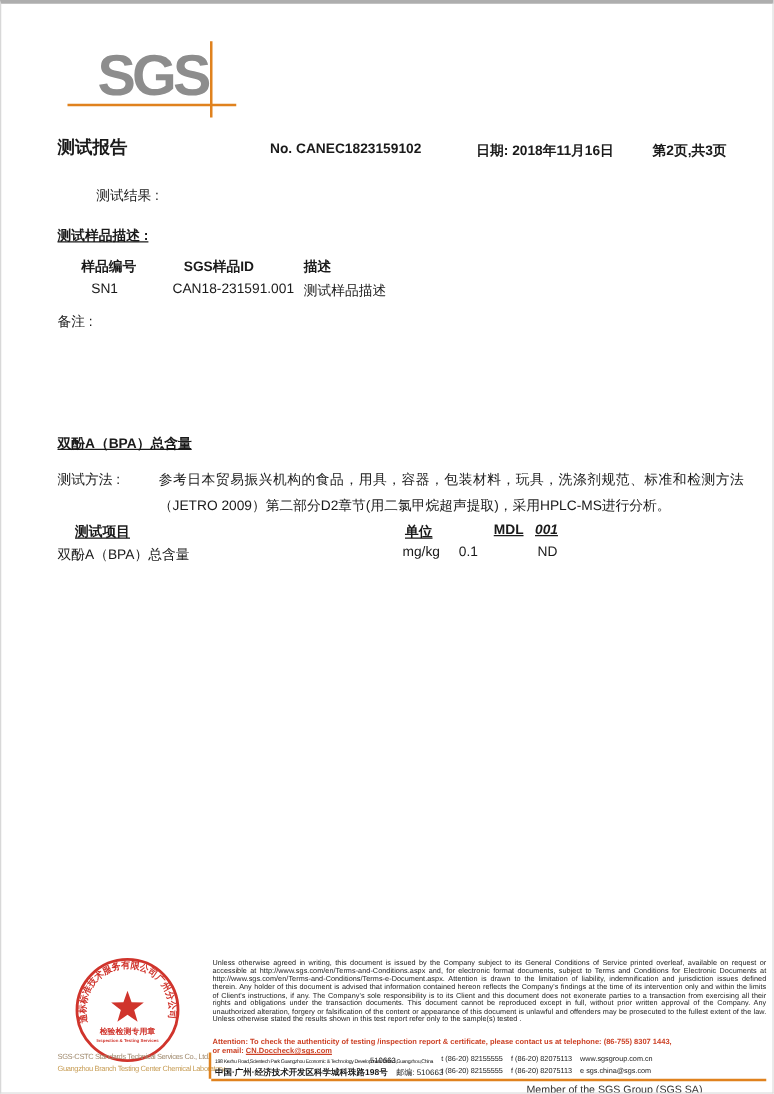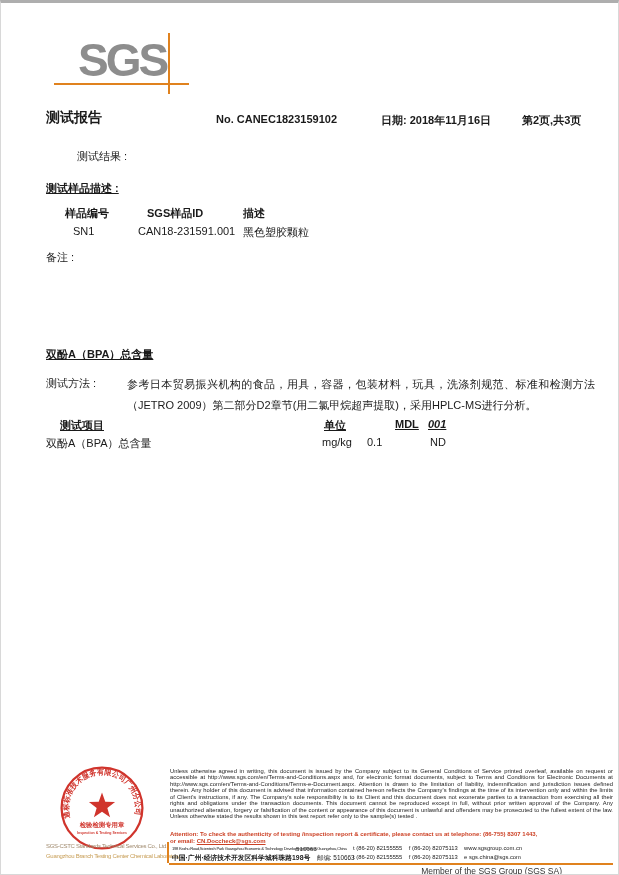--- a/index.html
+++ b/index.html
@@ -47,21 +47,21 @@
   <div class="abs t11" style="left:45px; top:146px;margin-left:31px;">测试结果 :</div>
 
   <div class="abs b u t11" style="left:45px; top:178px;">测试样品描述 :</div>
 
   <div>
     <span class="abs b t11" style="left:64px; top:203px;">样品编号</span>
     <span class="abs b t11" style="left:146px; top:203px;">SGS样品ID</span>
     <span class="abs b t11" style="left:242px; top:203px;">描述</span>
     <span class="abs t11" style="left:72px; top:222px;">SN1</span>
     <span class="abs t11" style="left:137px; top:222px;">CAN18-231591.001</span>
-    <span class="abs t11" style="left:242px; top:222px;">黑色塑胶颗粒</span>
+    <span class="abs t11" style="left:242px; top:222px;">测试样品描述</span>
   </div>
 
   <div class="abs t11" style="left:45px; top:247px;">备注 :</div>
 
   <div class="abs b u t11" style="left:45px; top:344px;">双酚A（BPA）总含量</div>
   <div class="abs t11" style="left:45px; top:373px;">测试方法 :</div>
   <div class="abs t11" style="left:126px; top:371px; width:468px; line-height:21px; text-align:justify;">参考日本贸易振兴机构的食品，用具，容器，包装材料，玩具，洗涤剂规范、标准和检测方法（JETRO 2009）第二部分D2章节(用二氯甲烷超声提取)，采用HPLC-MS进行分析。</div>
 
   <div>
     <span class="abs b u t11" style="left:59px; top:415px;">测试项目</span>

